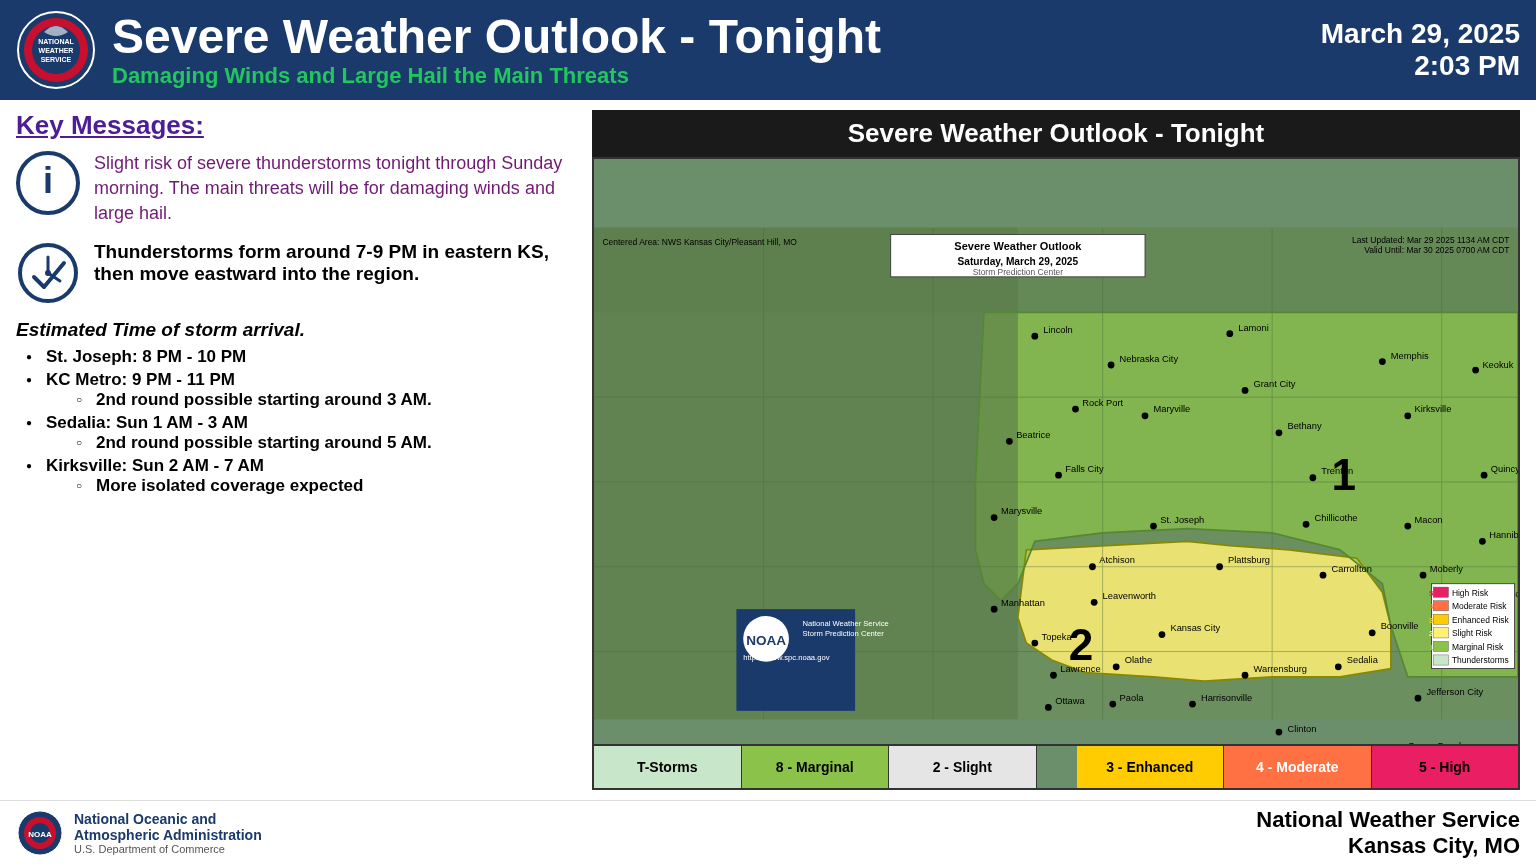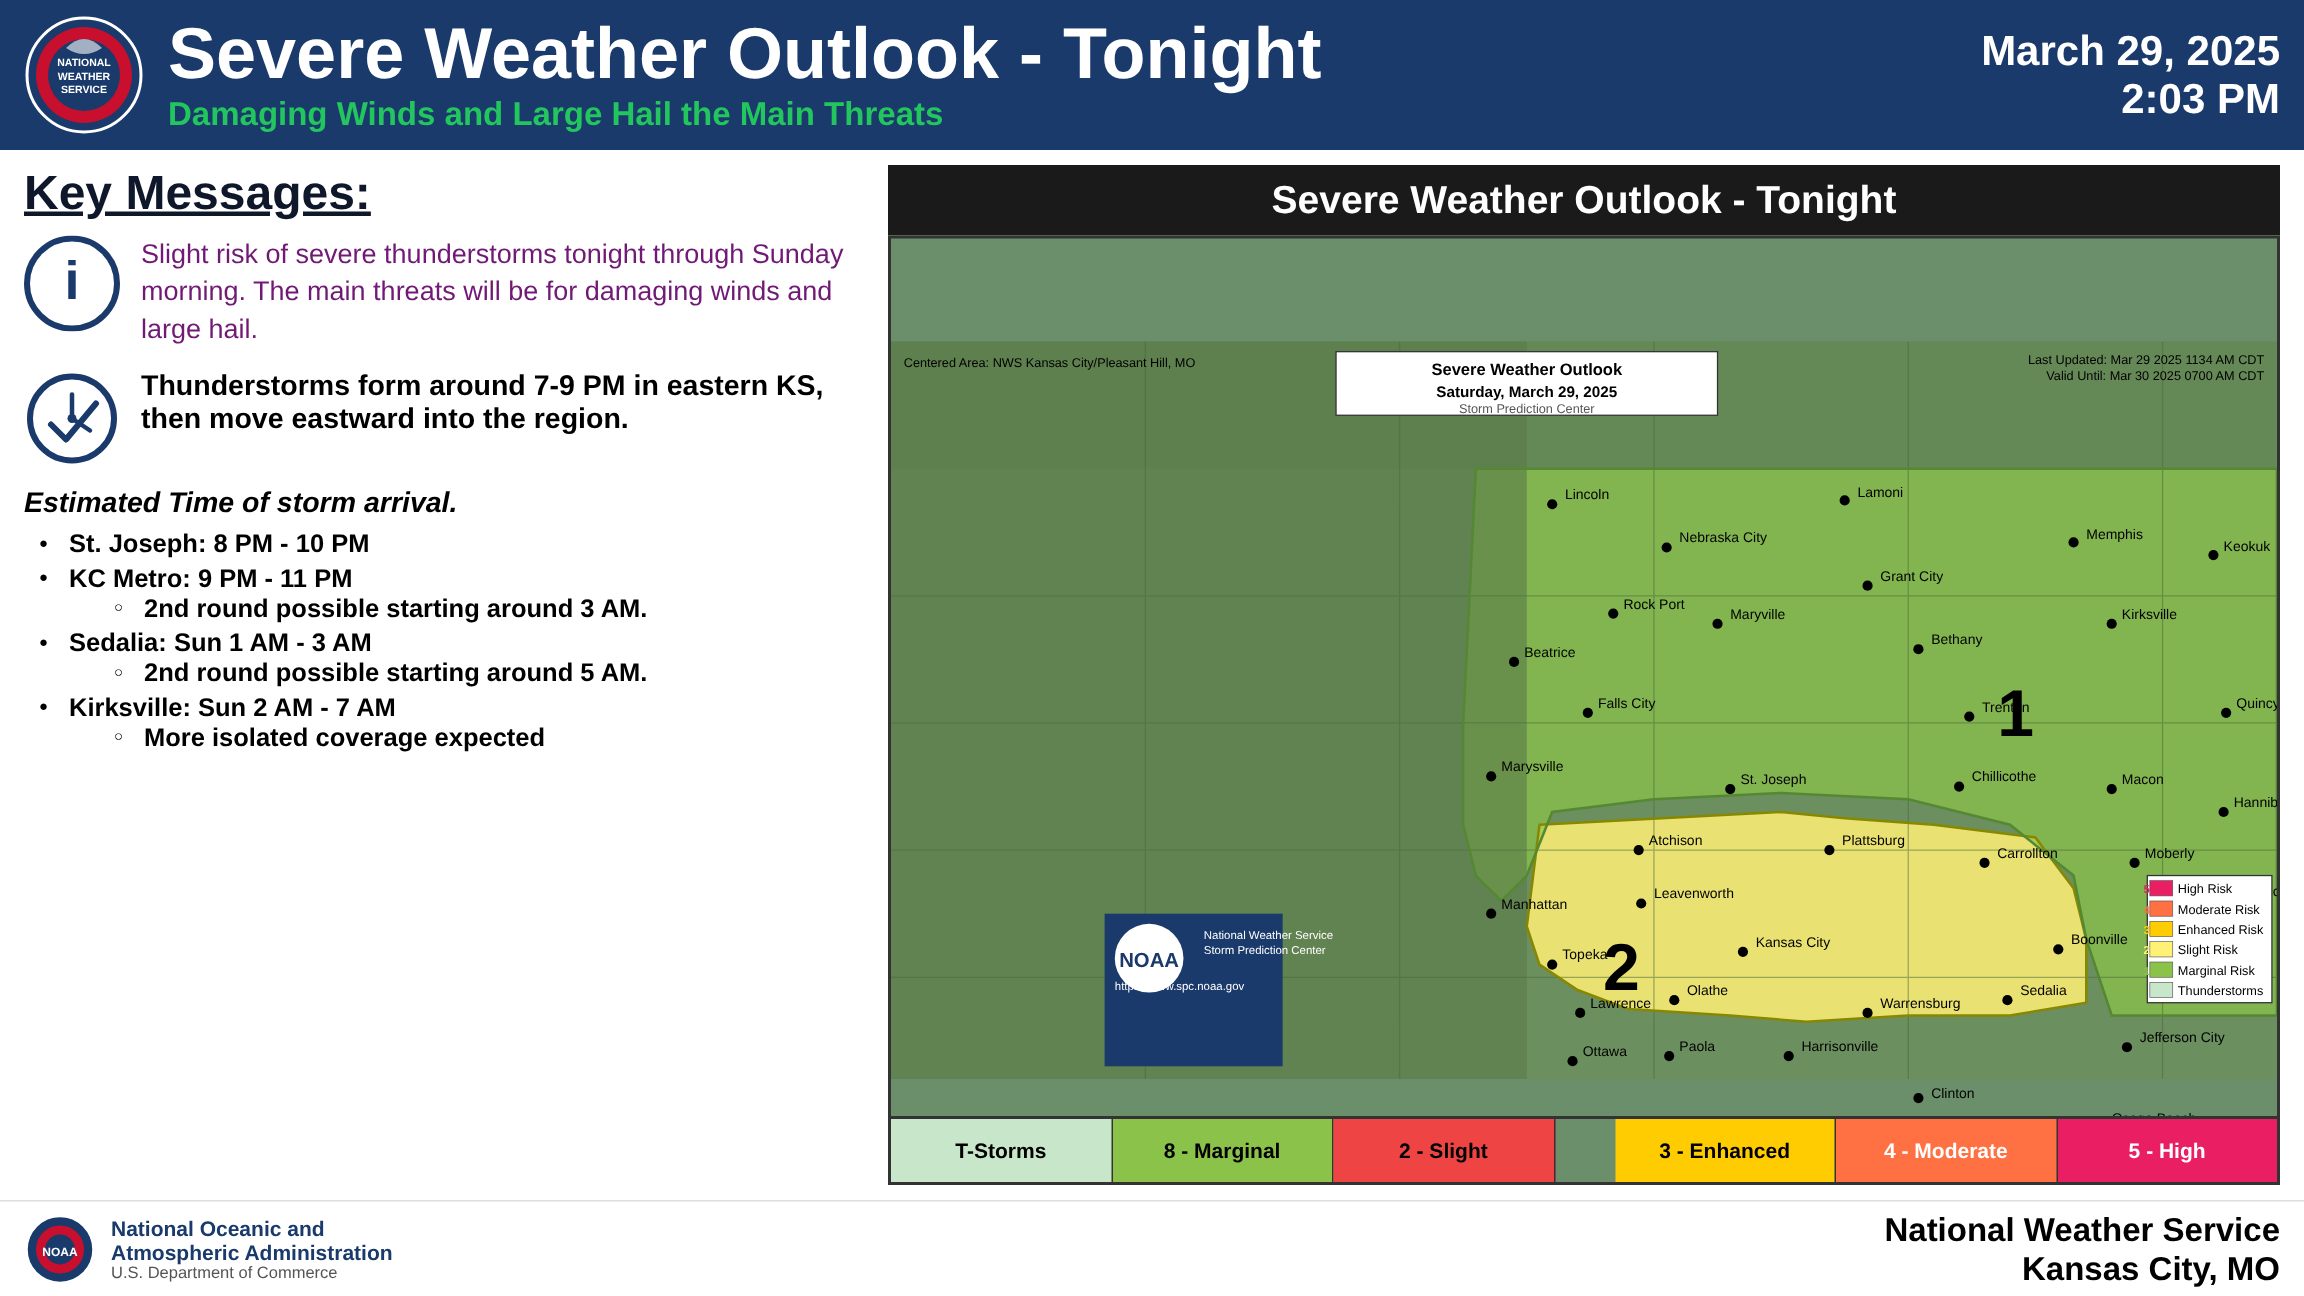--- a/index.html
+++ b/index.html
@@ -58,24 +58,24 @@
       padding: 10px 16px;
       gap: 16px;
     }
 
     
     .left-panel {
       width: 560px;
       flex-shrink: 0;
     }
     .key-messages-title {
-      font-size: 32px;
+      font-size: 26px;
       font-weight: bold;
       text-decoration: underline;
-      color: #0f172a;
+      color: #4c1d95;
       margin-bottom: 10px;
     }
     .key-msg-row {
       display: flex;
       align-items: flex-start;
       margin-bottom: 14px;
     }
     .info-icon {
       width: 64px;
       height: 64px;
@@ -505,24 +505,24 @@
         <text x="985" y="450" font-size="9" fill="#ff7043" font-weight="bold" font-family="Arial">4</text>
         <text x="985" y="466" font-size="9" fill="#ffcc02" font-weight="bold" font-family="Arial">3</text>
         <text x="985" y="482" font-size="9" fill="#fff176" font-weight="bold" font-family="Arial">2</text>
         <text x="985" y="498" font-size="9" fill="#8bc34a" font-weight="bold" font-family="Arial">1</text>
       </svg>
 
       
       <div class="risk-bar" style="position:absolute;bottom:0;left:0;right:0;height:44px;display:flex;">
         <div class="risk-cell" style="background:#c8e6c9;flex:1;display:flex;align-items:center;justify-content:center;font-weight:bold;font-size:14px;border-right:1px solid #333;">T-Storms</div>
         <div class="risk-cell" style="background:#8bc34a;flex:1;display:flex;align-items:center;justify-content:center;font-weight:bold;font-size:14px;border-right:1px solid #333;">8 - Marginal</div>
-        <div class="risk-cell" style="background:#ef4444;flex:1;display:flex;align-items:center;justify-content:center;font-weight:bold;font-size:14px;border-right:1px solid #333;">2 - Slight</div>
+        <div class="risk-cell" style="background:#e5e5e5;flex:1;display:flex;align-items:center;justify-content:center;font-weight:bold;font-size:14px;border-right:1px solid #333;">2 - Slight</div>
         <div class="risk-cell" style="background:#ffcc02;flex:1;display:flex;align-items:center;justify-content:center;font-weight:bold;font-size:14px;border-right:1px solid #333;margin-left:40px;">3 - Enhanced</div>
         <div class="risk-cell" style="background:#ff7043;flex:1;display:flex;align-items:center;justify-content:center;font-weight:bold;font-size:14px;border-right:1px solid #333;color:#fff;">4 - Moderate</div>
-        <div class="risk-cell" style="background:#e91e63;flex:1;display:flex;align-items:center;justify-content:center;font-weight:bold;font-size:14px;color:#ffffff;">5 - High</div>
+        <div class="risk-cell" style="background:#e91e63;flex:1;display:flex;align-items:center;justify-content:center;font-weight:bold;font-size:14px;color:#000000;">5 - High</div>
       </div>
     </div>
   </div>
 </div>
 
 <div class="footer">
   <div class="footer-left">
 
     <svg class="footer-noaa-logo" viewBox="0 0 48 48">
       <circle cx="24" cy="24" r="22" fill="#1a3a6b" stroke="#fff" stroke-width="1"></circle>

